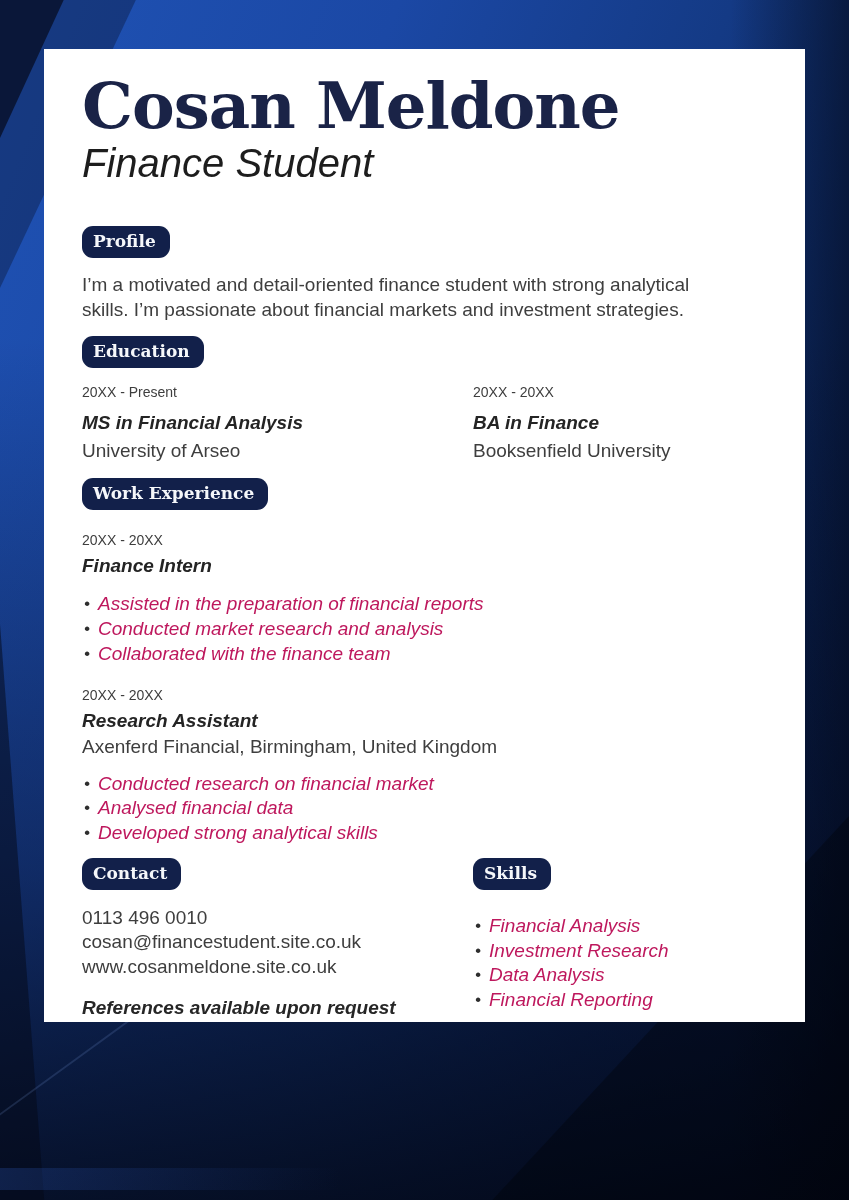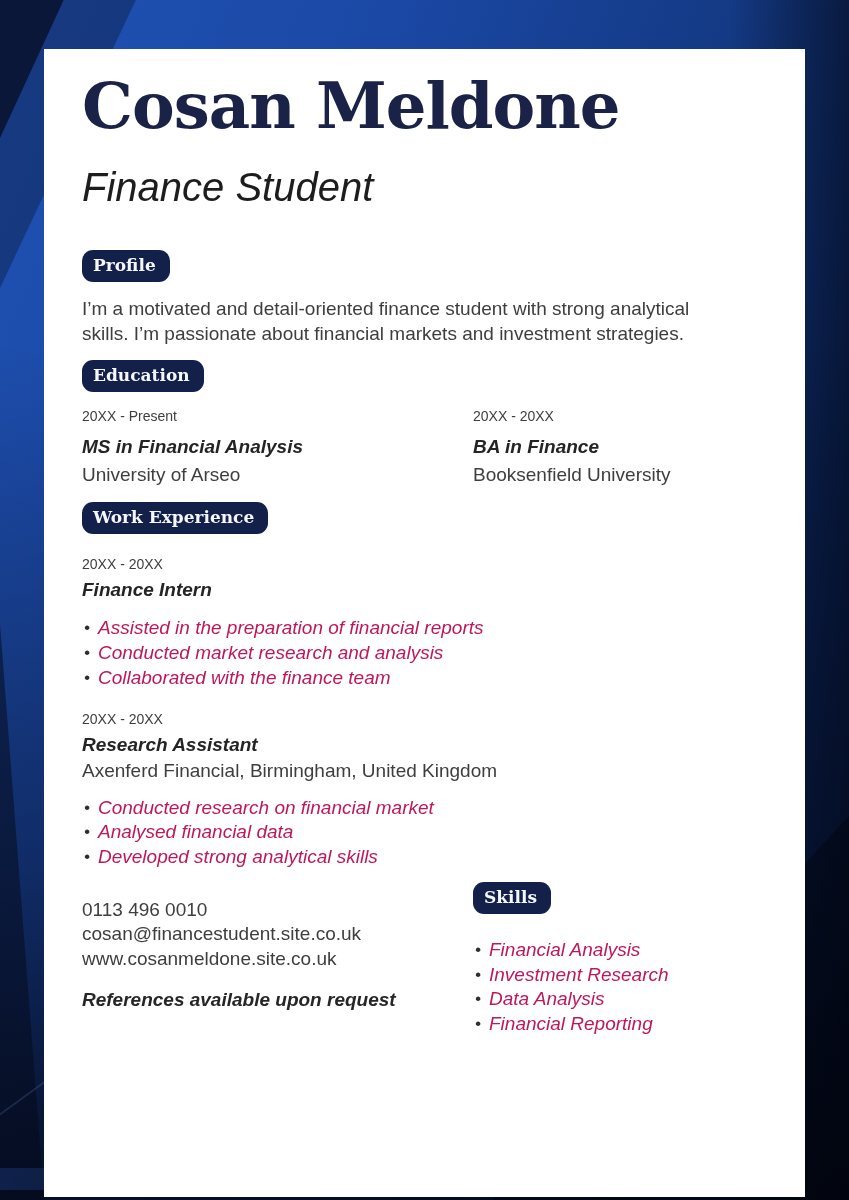--- a/index.html
+++ b/index.html
@@ -28,32 +28,32 @@
     position:absolute; left:-50px; bottom:150px; width:280px; height:2px;
     background:rgba(130,160,230,.18); transform:rotate(-36deg);
   }
   .bottom-strip {
     position:absolute; left:0; top:1168px; width:50%; height:22px;
     background:linear-gradient(90deg, rgba(40,80,170,.30), rgba(40,80,170,0) 80%);
   }
 
   
   .page {
-    position:absolute; left:44px; top:49px; width:761px; height:1148px;
+    position:absolute; left:44px; top:49px; width:761px; height:973px;
     background:#ffffff;
     padding:22px 40px 0 38px;
   }
 
   .name {
     font-family:"DejaVu Serif", serif; font-weight:700;
     font-size:64px; line-height:1.08; letter-spacing:-1px;
     color:#1a2347;
   }
   .subtitle {
-    margin-top:24px;
+    margin-top:0;
     font-style:italic; font-weight:400;
     font-size:40px; line-height:1.15; color:#1d1d1d;
   }
 
   .badge {
     display:inline-block;
     background:#12204a; color:#f5f7fa;
     font-family:"DejaVu Serif", serif; font-weight:700;
     font-size:17px; line-height:1;
     padding:7px 14px 8px 11px;
@@ -153,20 +153,21 @@
     <div class="org">Axenferd Financial, Birmingham, United Kingdom</div>
   </div>
   <ul class="bullets bullets-2">
     <li>Conducted research on financial market</li>
     <li>Analysed financial data</li>
     <li>Developed strong analytical skills</li>
   </ul>
 
   <div class="two-col bottom-grid">
     <div class="col">
+      <div class="badge">Contact</div>
       <div class="contact-lines">
         <div>0113 496 0010</div>
         <div>cosan@financestudent.site.co.uk</div>
         <div>www.cosanmeldone.site.co.uk</div>
       </div>
       <div class="references">References available upon request</div>
     </div>
     <div class="col">
       <div class="badge">Skills</div>
       <ul class="bullets skills-list">

